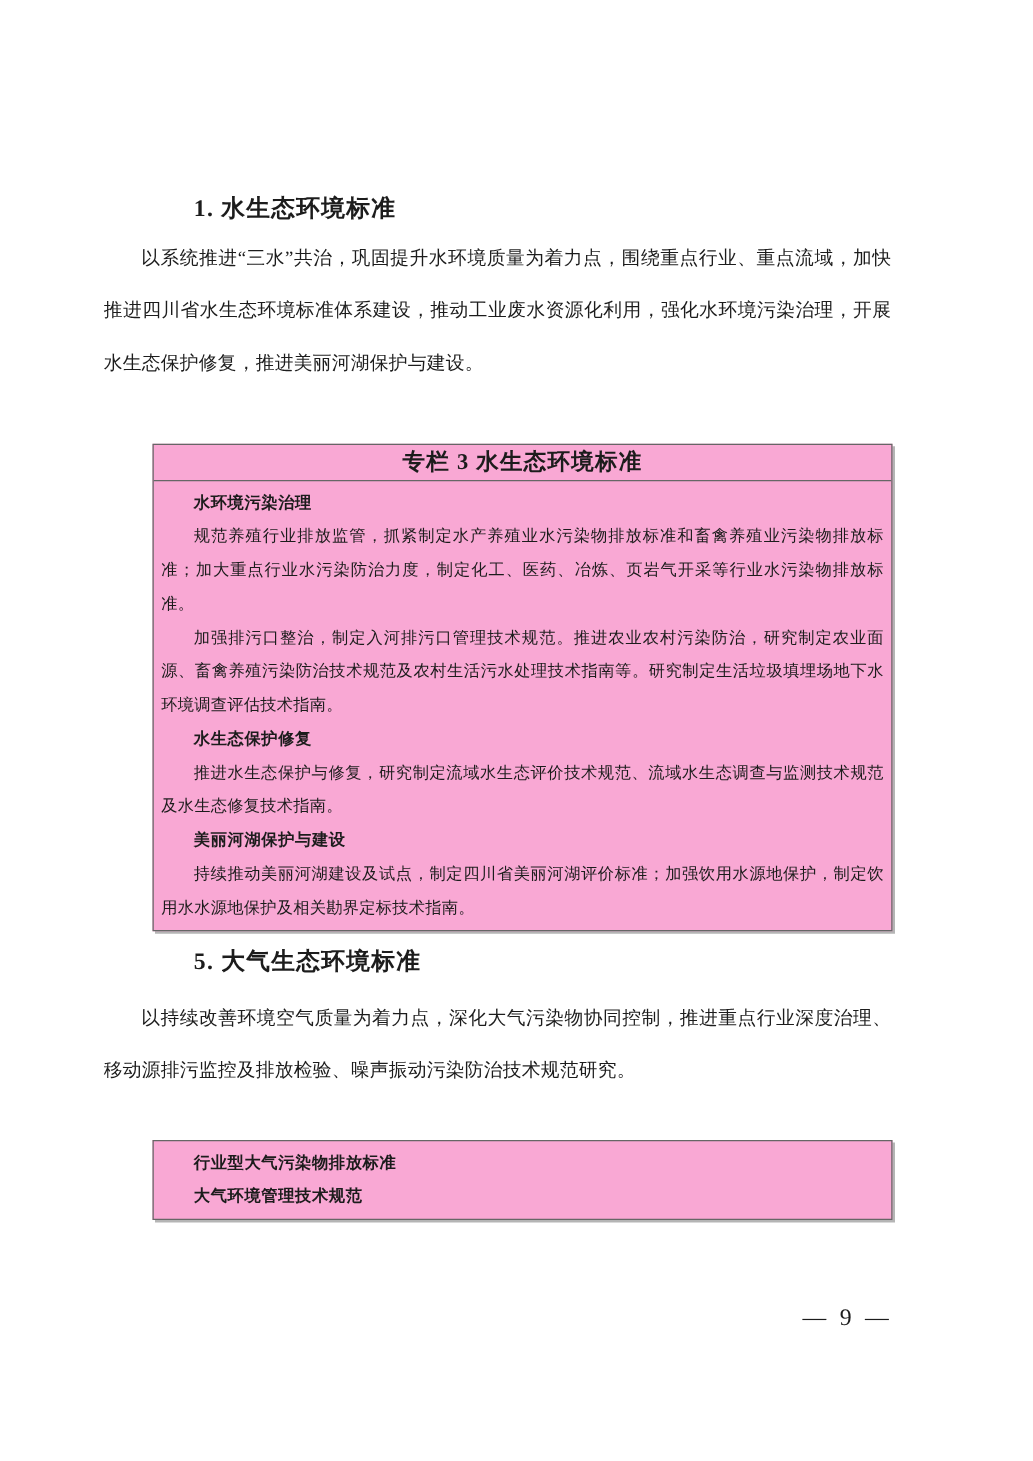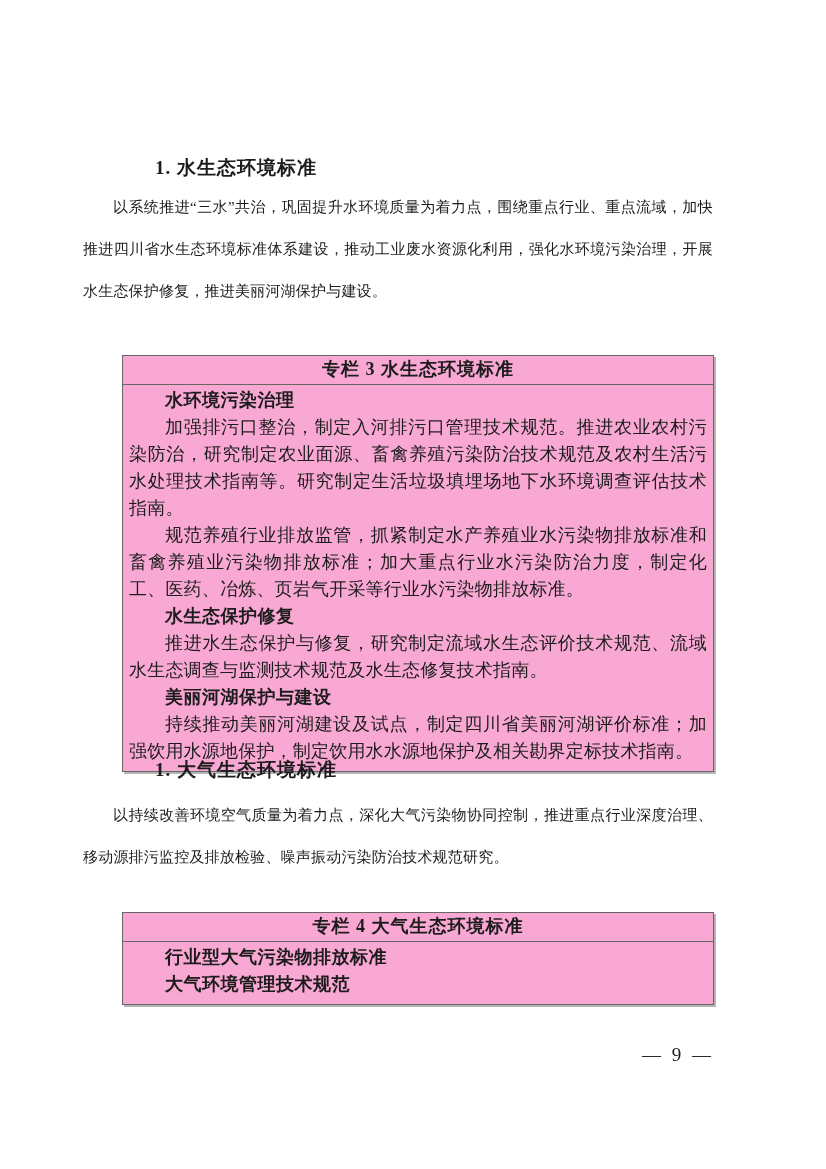--- a/index.html
+++ b/index.html
@@ -53,23 +53,22 @@
     text-align: center;
     font-weight: 700;
     font-size: 18px;
     line-height: 21px;
     padding: 3px 0 4px;
     border-bottom: 1.5px solid #666;
     letter-spacing: 1px;
   }
   .callout-body {
     padding: 3px 6px 5px;
-    font-size: 18px;
+    font-size: 13px;
     line-height: 27px;
-    font-family: Liberation Mono, monospace;
   }
   .callout-sub {
     margin: 0;
     font-weight: 700;
     text-indent: 2em;
     letter-spacing: 0.5px;
   }
   .callout-para {
     margin: 0;
     text-indent: 2em;
@@ -91,35 +90,34 @@
 <div class="page">
 
   <h2 class="sec-heading" id="h1">1. 水生态环境标准</h2>
 
   <p class="intro" id="p1">以系统推进“三水”共治，巩固提升水环境质量为着力点，围绕重点行业、重点流域，加快推进四川省水生态环境标准体系建设，推动工业废水资源化利用，强化水环境污染治理，开展水生态保护修复，推进美丽河湖保护与建设。</p>
 
   <div class="callout" id="box1">
     <div class="callout-title">专栏 3 水生态环境标准</div>
     <div class="callout-body">
       <p class="callout-sub">水环境污染治理</p>
+      <p class="callout-para">规范养殖行业排放监管，抓紧制定水产养殖业水污染物排放标准和畜禽养殖业污染物排放标准；加大重点行业水污染防治力度，制定化工、医药、冶炼、页岩气开采等行业水污染物排放标准。</p>
       <p class="callout-para">加强排污口整治，制定入河排污口管理技术规范。推进农业农村污染防治，研究制定农业面源、畜禽养殖污染防治技术规范及农村生活污水处理技术指南等。研究制定生活垃圾填埋场地下水环境调查评估技术指南。</p>
-      <p class="callout-para">规范养殖行业排放监管，抓紧制定水产养殖业水污染物排放标准和畜禽养殖业污染物排放标准；加大重点行业水污染防治力度，制定化工、医药、冶炼、页岩气开采等行业水污染物排放标准。</p>
       <p class="callout-sub">水生态保护修复</p>
       <p class="callout-para">推进水生态保护与修复，研究制定流域水生态评价技术规范、流域水生态调查与监测技术规范及水生态修复技术指南。</p>
       <p class="callout-sub">美丽河湖保护与建设</p>
       <p class="callout-para">持续推动美丽河湖建设及试点，制定四川省美丽河湖评价标准；加强饮用水源地保护，制定饮用水水源地保护及相关勘界定标技术指南。</p>
     </div>
   </div>
 
-  <h2 class="sec-heading" id="h2">1. 大气生态环境标准</h2>
+  <h2 class="sec-heading" id="h2">5. 大气生态环境标准</h2>
 
   <p class="intro" id="p2">以持续改善环境空气质量为着力点，深化大气污染物协同控制，推进重点行业深度治理、移动源排污监控及排放检验、噪声振动污染防治技术规范研究。</p>
 
   <div class="callout" id="box2">
-    <div class="callout-title">专栏 4 大气生态环境标准</div>
     <div class="callout-body">
       <p class="callout-sub">行业型大气污染物排放标准</p>
       <p class="callout-sub">大气环境管理技术规范</p>
     </div>
   </div>
 
   <div class="page-number">— 9 —</div>
 
 </div>
 

